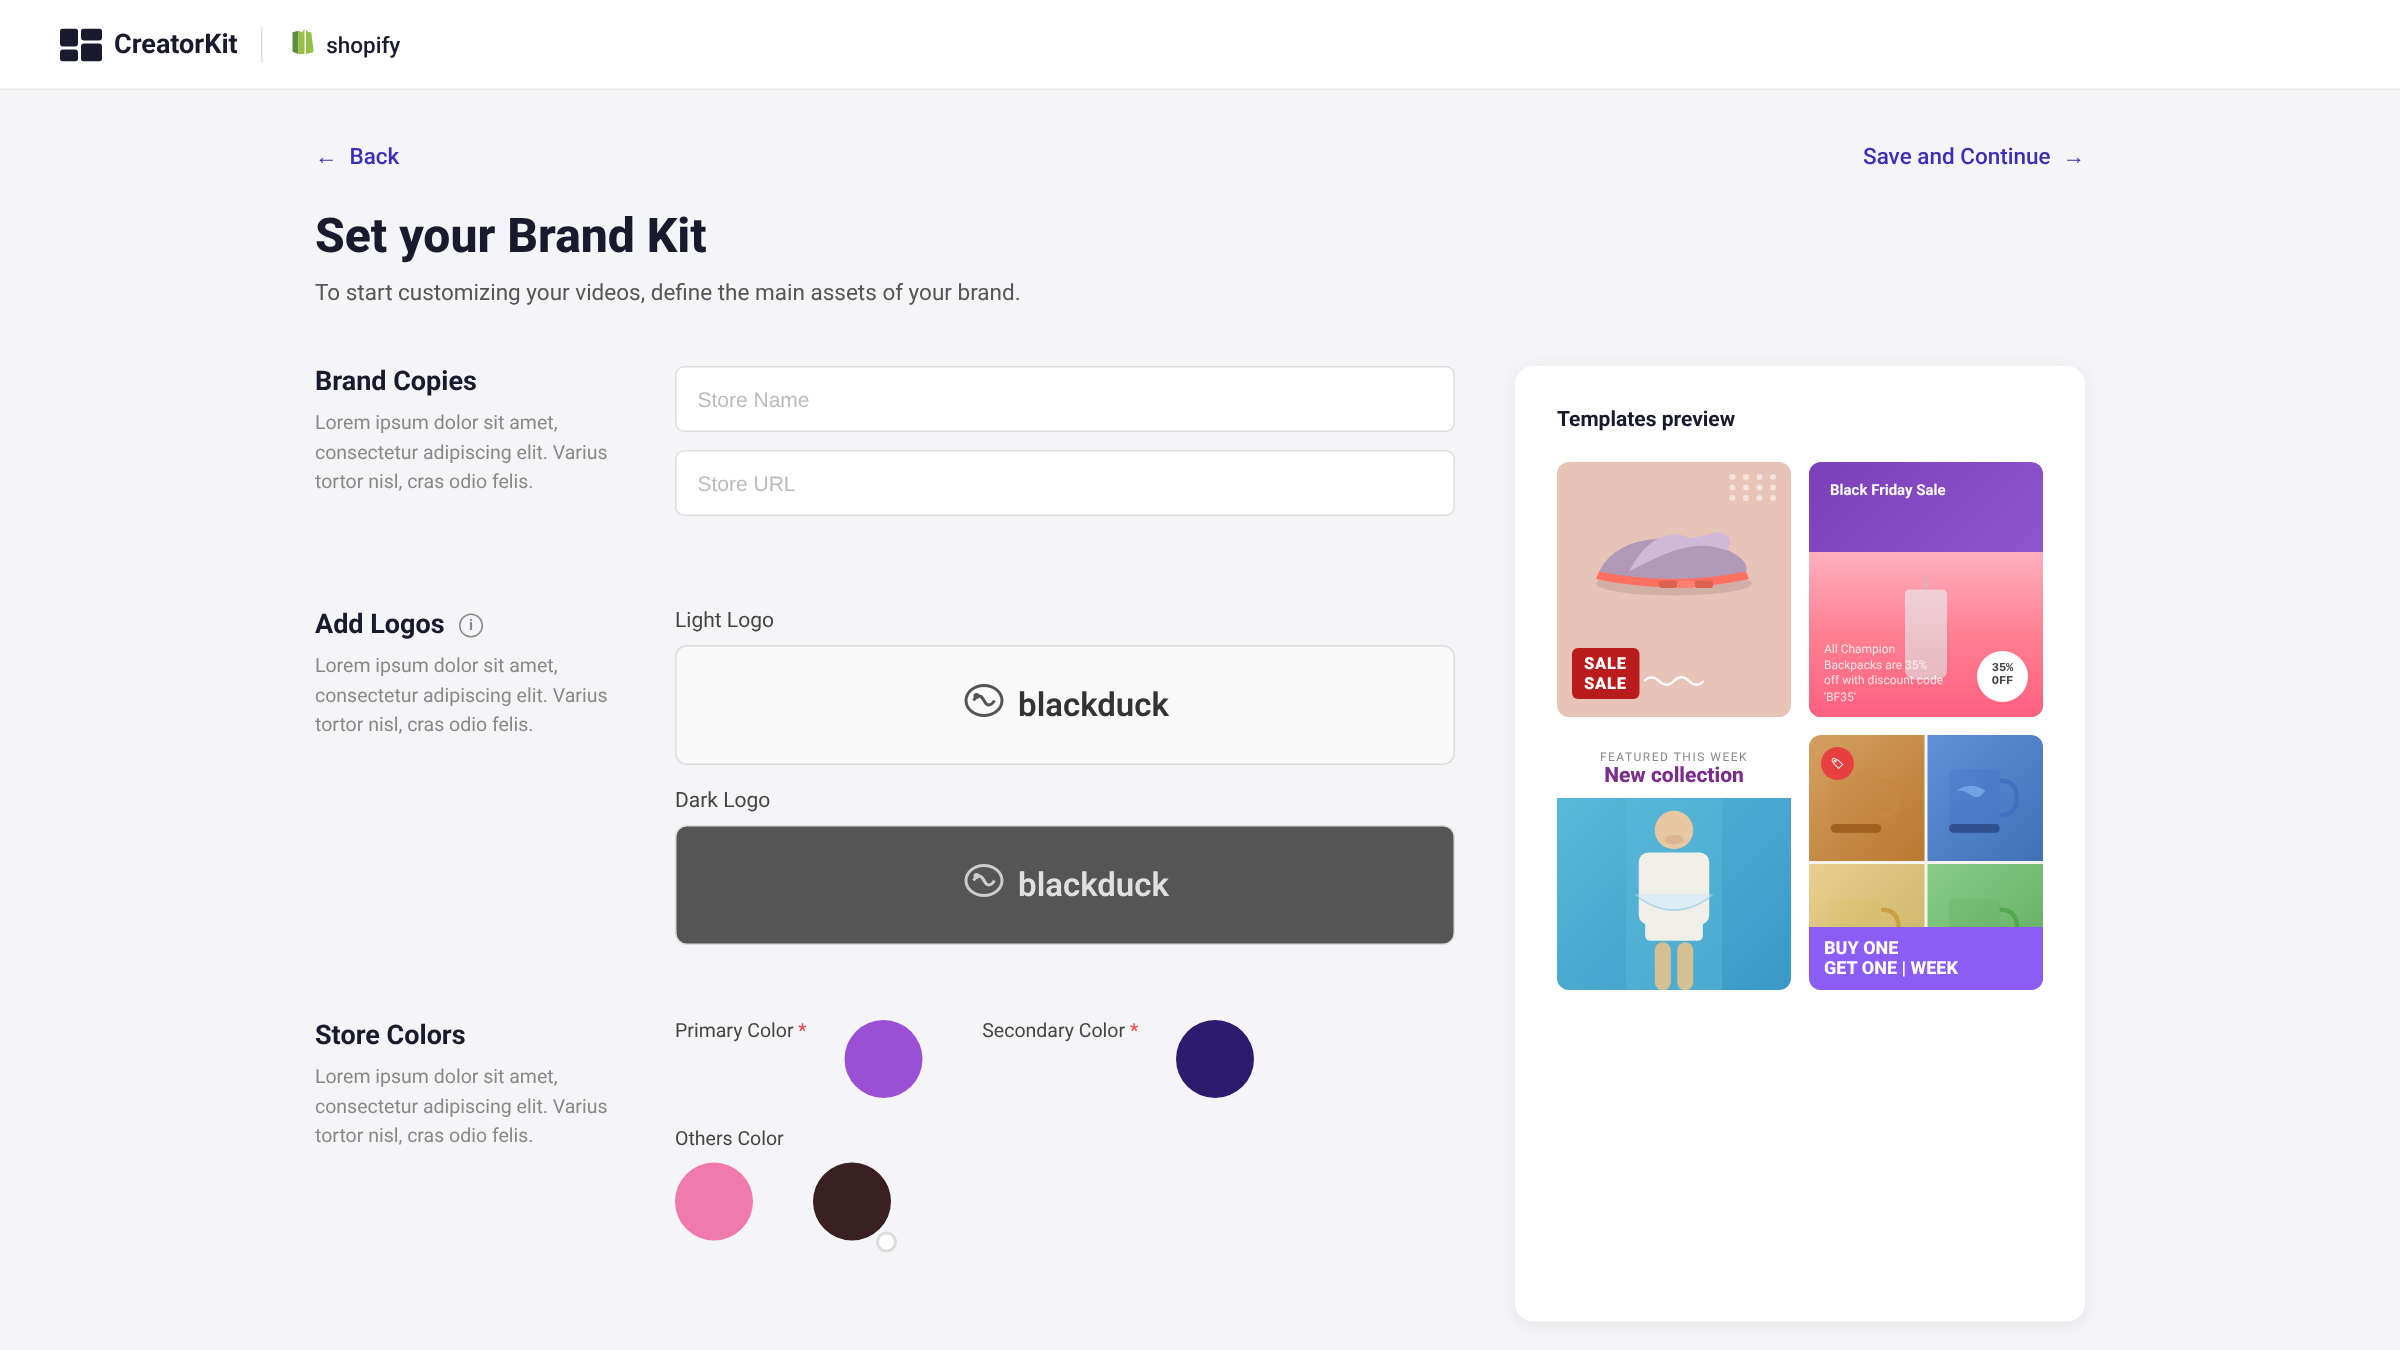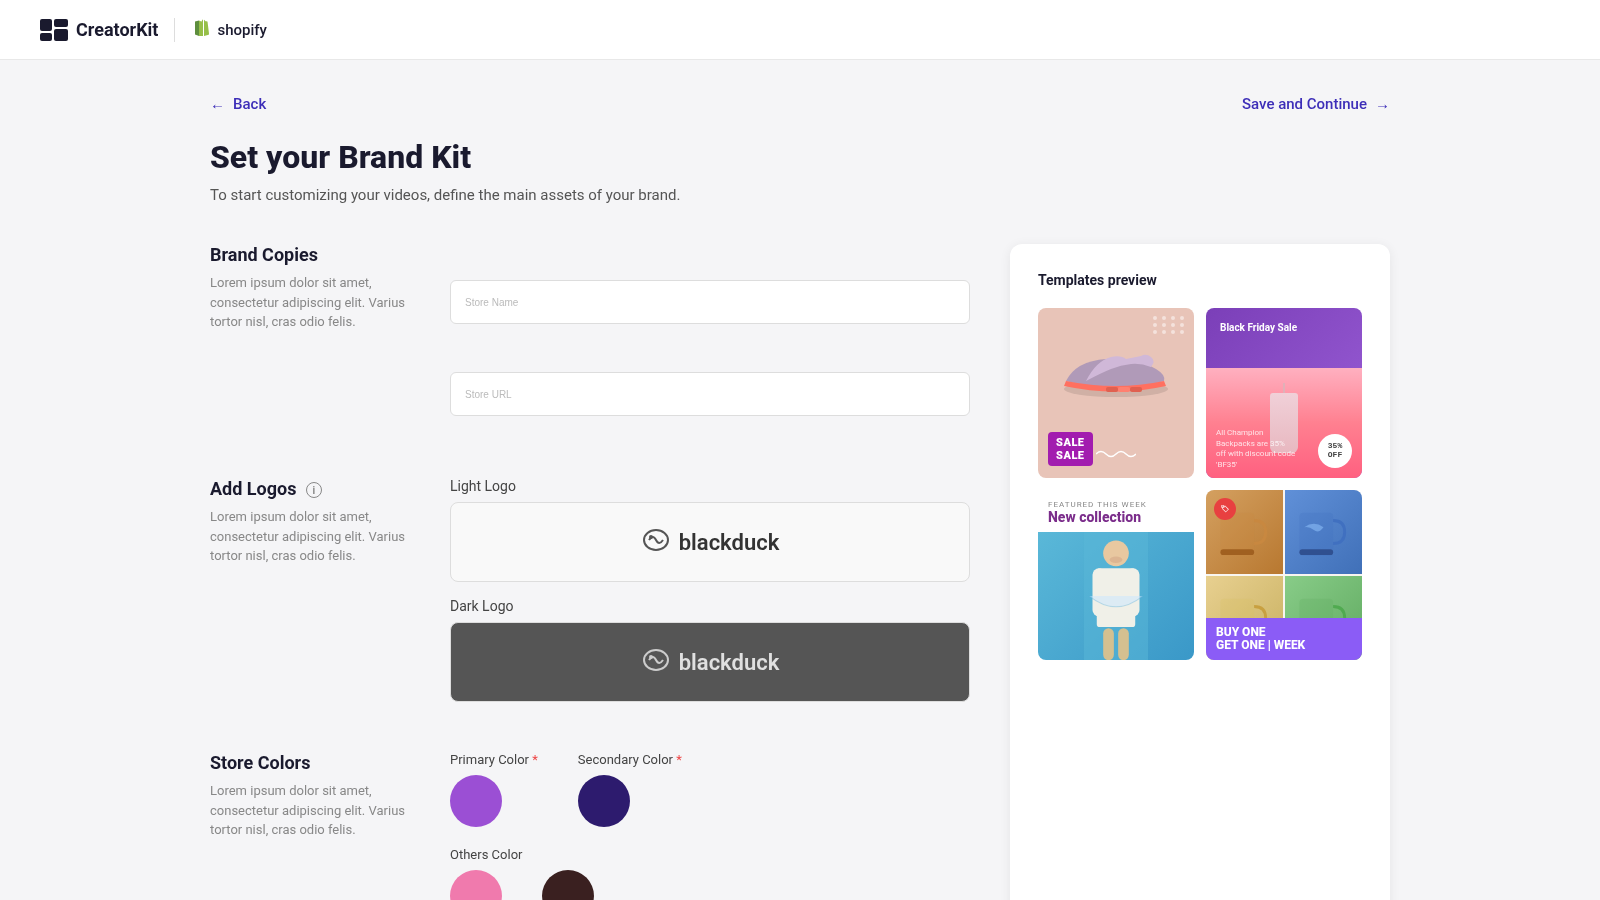--- a/index.html
+++ b/index.html
@@ -138,26 +138,25 @@
       vertical-align: middle;
     }
 
     
     .input-field {
       width: 100%;
       height: 44px;
       border: 1.5px solid #ddd;
       border-radius: 6px;
       padding: 0 14px;
-      font-size: 10px;
+      font-size: 14px;
       color: #333;
       background: #fff;
       margin-bottom: 12px;
       outline: none;
-      margin-top: 36px;
     }
     .input-field::placeholder {
       color: #bbb;
     }
 
     
     .logo-section {
       display: flex;
       flex-direction: column;
       gap: 16px;
@@ -213,22 +212,21 @@
       display: flex;
       flex-direction: column;
       gap: 20px;
     }
     .color-row {
       display: flex;
       gap: 40px;
     }
     .color-group {
       display: flex;
-      flex-direction: column;
-      gap: 8px;
+      gap: 25px;
     }
     .color-group-label {
       font-size: 13px;
       color: #444;
     }
     .required-star {
       color: #e44;
       font-size: 13px;
     }
     .color-swatch {
@@ -319,21 +317,21 @@
       height: 4px;
       border-radius: 50%;
       background: rgba(255,255,255,0.5);
     }
     .template-1-text {
       position: absolute;
       bottom: 10px;
       left: 10px;
     }
     .sale-badge {
-      background: #a21caf;
+      background: #b91c1c;
       color: #fff;
       font-size: 11px;
       font-weight: 900;
       padding: 4px 8px;
       border-radius: 4px;
       letter-spacing: 0.5px;
       display: inline-block;
       margin-bottom: 2px;
     }
 
@@ -406,21 +404,21 @@
     
     .template-3 {
       background: #fff;
       display: flex;
       flex-direction: column;
       position: relative;
       overflow: hidden;
     }
     .template-3-top {
       padding: 10px 10px 6px;
-      text-align: left;
+      text-align: center;
     }
     .featured-text {
       font-size: 8px;
       color: #888;
       letter-spacing: 1px;
       text-transform: uppercase;
     }
     .new-collection-title {
       font-size: 14px;
       font-weight: 800;

